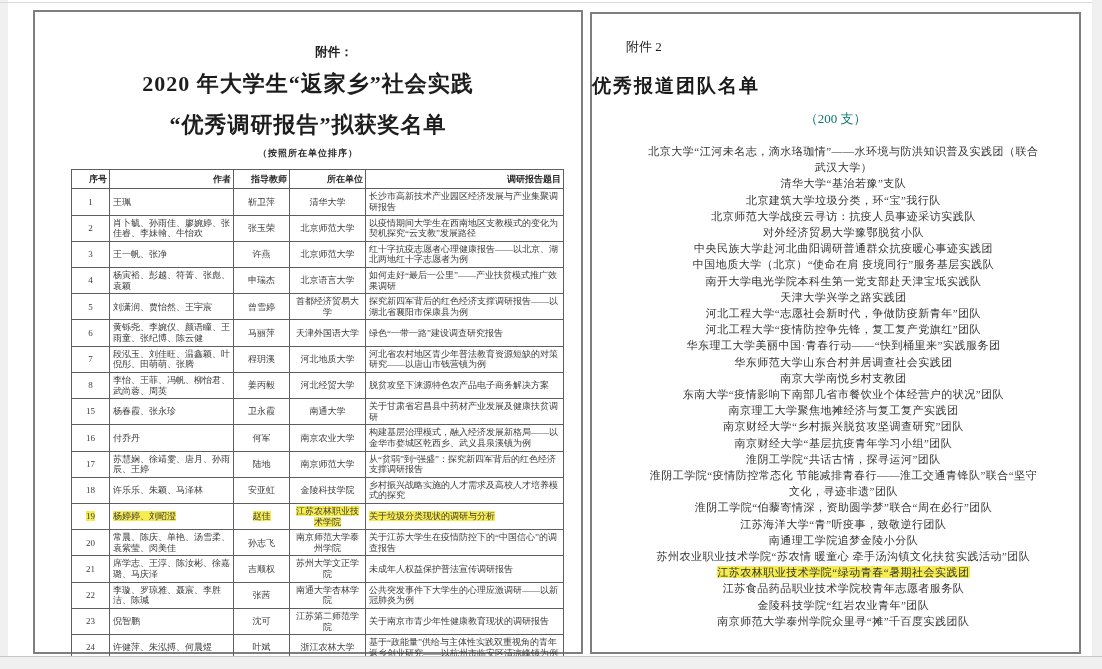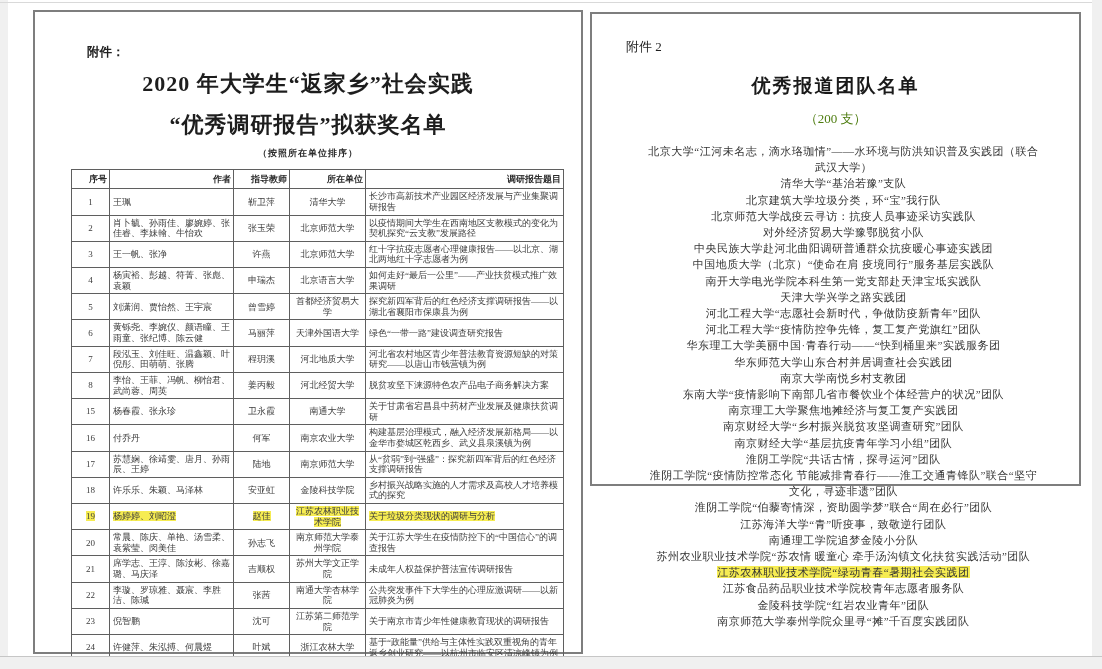--- a/index.html
+++ b/index.html
@@ -5,41 +5,41 @@
   * { margin:0; padding:0; box-sizing:border-box; }
   html,body { width:1102px; height:669px; overflow:hidden; background:#ffffff;
               font-family:"Liberation Serif", serif; }
   .edge-left  { position:absolute; left:0; top:0; width:8px; height:669px; background:#f0f0f0; }
   .edge-right { position:absolute; left:1092px; top:0; width:10px; height:669px; background:#f0f0f0; }
   .edge-top-line { position:absolute; left:0; top:2px; width:1102px; height:1px; background:#d9d9d9; }
   .edge-bottom { position:absolute; left:0; top:656px; width:1102px; height:13px;
                  background:#f0f0f0; border-top:1px solid #c6c6c6; }
   .page { position:absolute; background:#ffffff; border:2px solid #7e7e7e; }
   .page-left  { left:33px;  top:10px; width:550px; height:644px; }
-  .page-right { left:590px; top:12px; width:491px; height:474px; }
+  .page-right { left:590px; top:12px; width:491px; height:642px; }
 
   
-  .attach-left { margin:32px 0 0 52px; font-weight:bold; font-size:12.5px; color:#222; }
+  .attach-left { margin:32px 0 0 52px; font-weight:bold; font-size:12.5px; color:#222;text-align:center; }
   .l-title { text-align:center; font-weight:bold; font-size:22px; line-height:1.7;
              letter-spacing:1px; color:#1d1d1d; margin-top:4px; }
   .l-sub { text-align:center; font-size:9px; font-weight:bold; letter-spacing:1px;
            color:#2a2a2a; margin-top:3px; }
   table.report { margin:9px 0 0 36px; border-collapse:collapse; table-layout:fixed;
                  width:492px; font-size:9px; line-height:1.18; color:#3c3c3c; }
   table.report th, table.report td { border:1px solid #5f5f5f; padding:2px 3px;
                  vertical-align:middle; word-break:break-all; }
   table.report th { font-weight:bold; text-align:right; color:#2b2b2b; padding:4px 2px; }
   td.c { text-align:center; }
   .hl { background:#f6ec52; }
 
   
   .attach-right { margin:24px 0 0 34px; font-size:13px; color:#1f1f1f; }
-  .r-title { text-align:center; font-size:19px; font-weight:bold; letter-spacing:2px;
+  .r-title { font-size:19px; font-weight:bold; letter-spacing:2px;
              color:#1a1a1a; margin-top:17px; }
-  .r-sub { text-align:center; font-size:13px; color:#4d7c0f; margin-top:11px; }
+  .r-sub { text-align:center; font-size:13px; color:#0f766e; margin-top:11px; }
   .team-list { margin:15px 38px 0 54px; font-size:11px; line-height:16.2px;
                color:#333; letter-spacing:0.5px;text-align:center; }
 </style>
 </head>
 <body>
 
 <div class="edge-left"></div>
 <div class="edge-top-line"></div>
 <div class="edge-right"></div>
 

